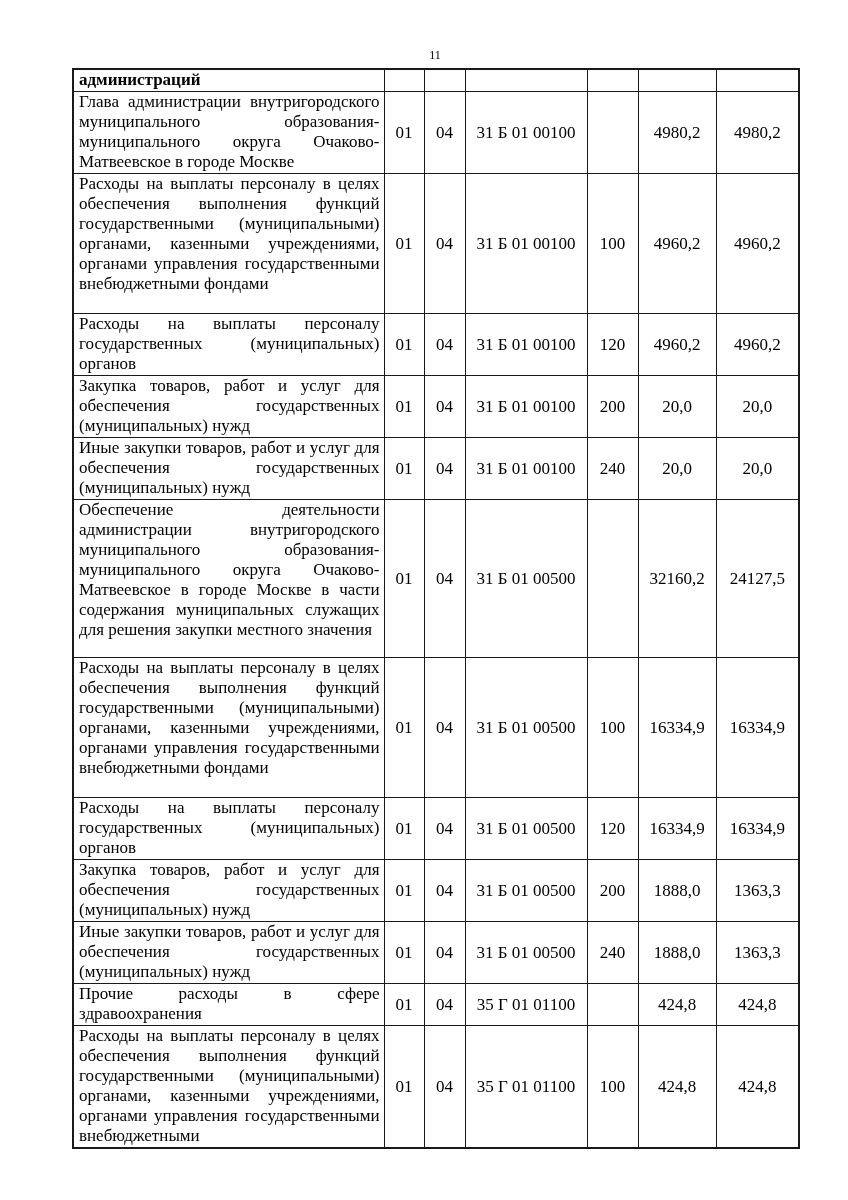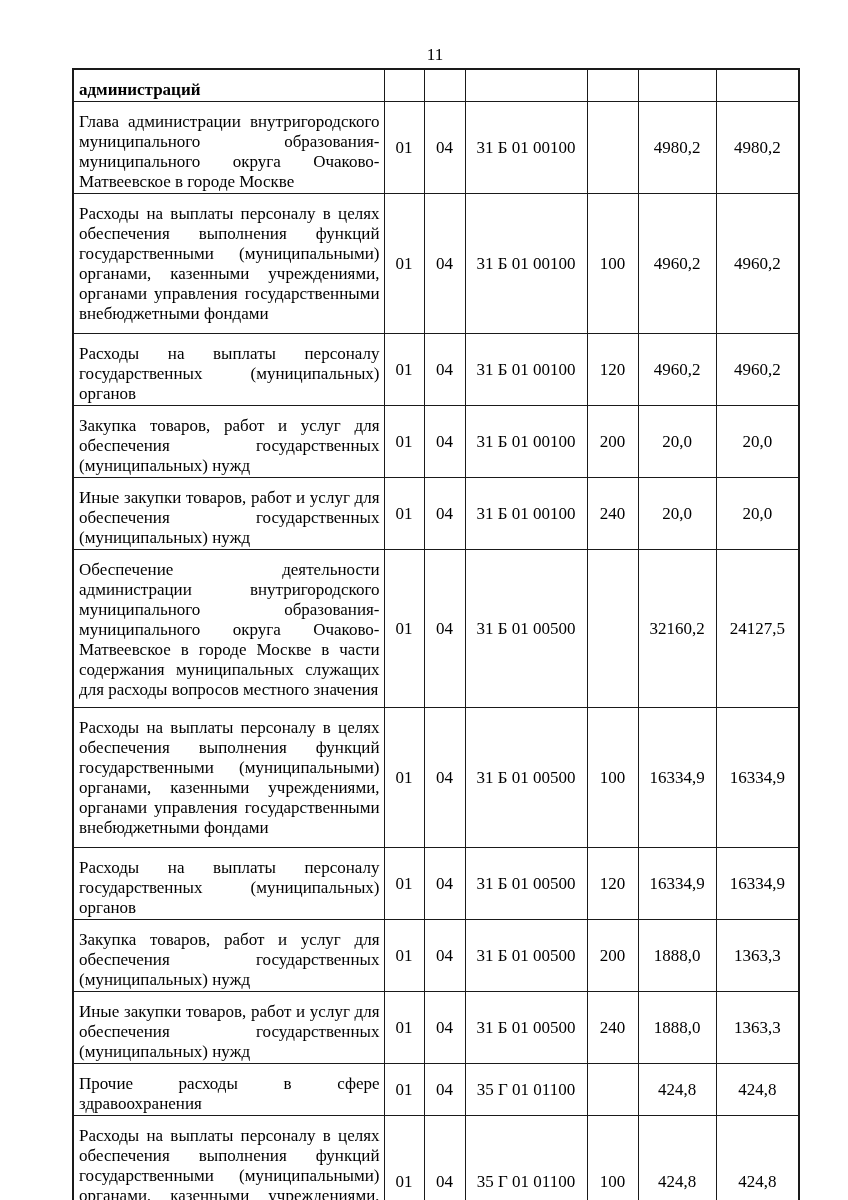--- a/index.html
+++ b/index.html
@@ -13,21 +13,21 @@
     height: 1200px;
     font-family: "Liberation Serif", serif;
     color: #000000;
   }
   .page-number {
     position: absolute;
     top: 45px;
     left: 72px;
     width: 726px;
     text-align: center;
-    font-size: 17px;
+    font-size: 12px;
     line-height: 20px;
   }
   table.budget {
     position: absolute;
     top: 68px;
     left: 72px;
     width: 726px;
     border-collapse: collapse;
     table-layout: fixed;
     border: 2px solid #1a1a1a;
@@ -35,21 +35,21 @@
   table.budget td {
     border: 1px solid #1a1a1a;
     font-size: 17px;
     line-height: 20px;
     overflow: hidden;
   }
   td.cell-text {
     text-align: justify;
     text-align-last: left;
     vertical-align: top;
-    padding: 10px 4px 1px 5px;
+    padding: 0 4px 1px 5px;
   }
   td.cell-center {
     text-align: center;
     vertical-align: middle;
     padding: 1px 2px;
   }
   tr.bold-row td {
     font-weight: bold;
   }
   
@@ -131,21 +131,21 @@
       <tr>
         <td class="cell-text">Иные закупки товаров, работ и услуг для обеспечения государственных (муниципальных) нужд</td>
         <td class="cell-center">01</td>
         <td class="cell-center">04</td>
         <td class="cell-center">31 Б 01 00100</td>
         <td class="cell-center">240</td>
         <td class="cell-center">20,0</td>
         <td class="cell-center">20,0</td>
       </tr>
       <tr>
-        <td class="cell-text">Обеспечение деятельности администрации внутригородского муниципального образования-муниципального округа Очаково-Матвеевское в городе Москве  в части содержания муниципальных служащих для расходы вопросов местного значения</td>
+        <td class="cell-text">Обеспечение деятельности администрации внутригородского муниципального образования-муниципального округа Очаково-Матвеевское в городе Москве  в части содержания муниципальных служащих для решения закупки местного значения</td>
         <td class="cell-center">01</td>
         <td class="cell-center">04</td>
         <td class="cell-center">31 Б 01 00500</td>
         <td class="cell-center"></td>
         <td class="cell-center">32160,2</td>
         <td class="cell-center">24127,5</td>
       </tr>
       <tr>
         <td class="cell-text">Расходы на выплаты персоналу в целях обеспечения выполнения функций государственными (муниципальными) органами, казенными учреждениями, органами управления государственными внебюджетными фондами</td>
         <td class="cell-center">01</td>

